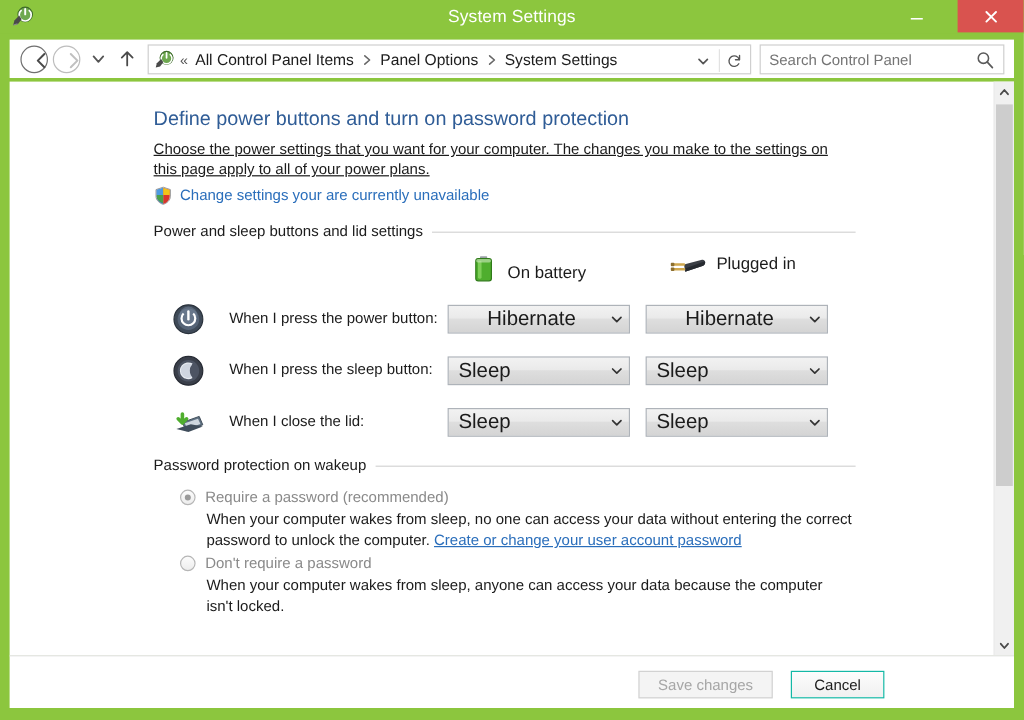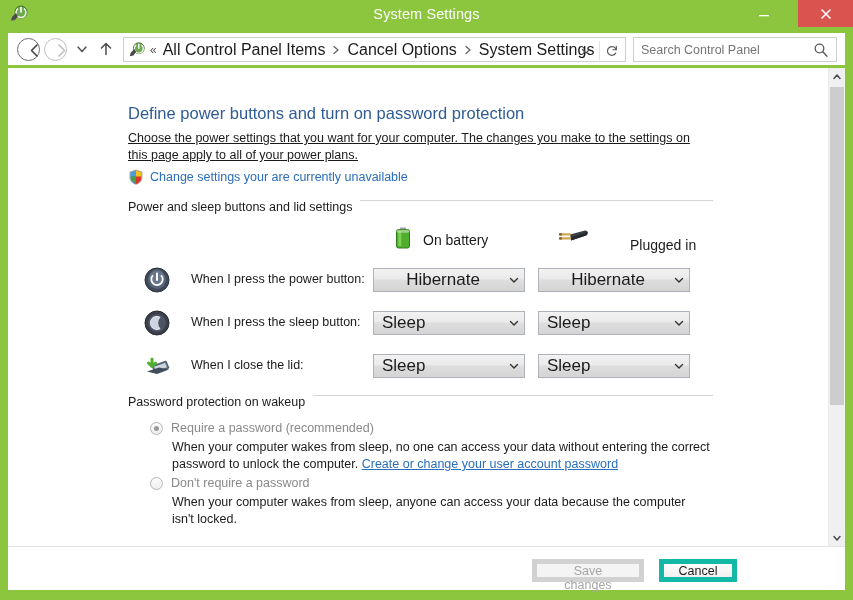--- a/index.html
+++ b/index.html
@@ -103,21 +103,21 @@
     margin-left: 4px; margin-right: 4px;
     flex: 0 0 auto;
   }
   .bc-chevrons {
     font-size: 12px;
     color: #555;
     margin-right: 5px;
     flex: 0 0 auto;
   }
   .bc-seg {
-    font-size: 16px;
+    font-size: 13px;
     color: #1c1c1c;
     white-space: nowrap;
     padding: 2px 1px;
     flex: 0 0 auto;
   }
   .bc-sep {
     flex: 0 0 auto;
     margin: 0 6px;
     display: flex;
     align-items: center;
@@ -187,21 +187,21 @@
   #scroll-down { bottom: 0; }
   #scroll-thumb {
     position: absolute;
     left: 1px; top: 19px;
     width: 14px; height: 318px;
     background: #cdcdcd;
   }
 
   #page {
     position: absolute;
-    left: 0; top: 14px;
+    left: 0; top: 0;
     width: 820px; height: 478px;
   }
 
   h1#page-heading {
     position: absolute;
     left: 120px; top: 22px;
     margin: 0;
     font-size: 16.5px;
     font-weight: normal;
     color: #2F5C96;
@@ -230,20 +230,21 @@
     text-decoration: none;
     cursor: pointer;
   }
 
   
   .group-head {
     position: absolute;
     left: 120px;
     width: 585px;
     display: flex;
+    align-items: center;
   }
   .group-head .gh-text {
     font-size: 12.5px;
     color: #1b1b1b;
     white-space: nowrap;
     padding-right: 8px;
   }
   .group-head .gh-rule {
     flex: 1 1 auto;
     height: 1px;
@@ -254,21 +255,21 @@
 
   
   #col-battery {
     position: absolute;
     left: 383px; top: 143px;
     display: flex; align-items: center;
   }
   #col-plugged {
     position: absolute;
     left: 549px; top: 143px;
-    display: flex; align-items: flex-end; gap: 33px;
+    display: flex; align-items: flex-start;
   }
   .col-label {
     font-size: 14px;
     color: #1b1b1b;
     margin-left: 8px;
     white-space: nowrap;
   }
 
   
   .srow {
@@ -372,21 +373,21 @@
     position: absolute;
     left: 8px; top: 546px;
     width: 837px; height: 44px;
     background: #ffffff;
     border-top: 1px solid #e3e3e3;
   }
   .btn {
     position: absolute;
     top: 12px;
     height: 23px;
-    border: 5px solid #14b8a6;
+    border: 1px solid #14b8a6;
     font-family: "Liberation Sans", sans-serif;
     font-size: 12.5px;
     padding: 0 12px;
     background: linear-gradient(to bottom, #fbfbfb, #f0f0f0);
     cursor: default;
   }
   #btn-save {
     left: 524px;
     width: 112px;
     color: #a6a6a6;
@@ -469,21 +470,21 @@
         </svg>
       </span>
       <span class="bc-chevrons">«</span>
 
       <span class="bc-seg">All Control Panel Items</span>
       <span class="bc-sep">
         <svg width="8" height="10" viewBox="0 0 8 10">
             <path d="M2 1.5 L6 5 L2 8.5" fill="none" stroke="#666" stroke-width="1.3" stroke-linecap="round" stroke-linejoin="round"></path>
           </svg>
       </span>
-      <span class="bc-seg">Cancel Options</span>
+      <span class="bc-seg">Panel Options</span>
       <span class="bc-sep">
         <svg width="8" height="10" viewBox="0 0 8 10">
             <path d="M2 1.5 L6 5 L2 8.5" fill="none" stroke="#666" stroke-width="1.3" stroke-linecap="round" stroke-linejoin="round"></path>
           </svg>
       </span>
       <span class="bc-seg">System Settings</span>
 
       <span id="bc-dropdown">
         <svg width="14" height="14" viewBox="0 0 14 14">
           <path d="M3.5 5.5 L7 9 L10.5 5.5" fill="none" stroke="#555" stroke-width="1.4" stroke-linecap="round" stroke-linejoin="round"></path>

